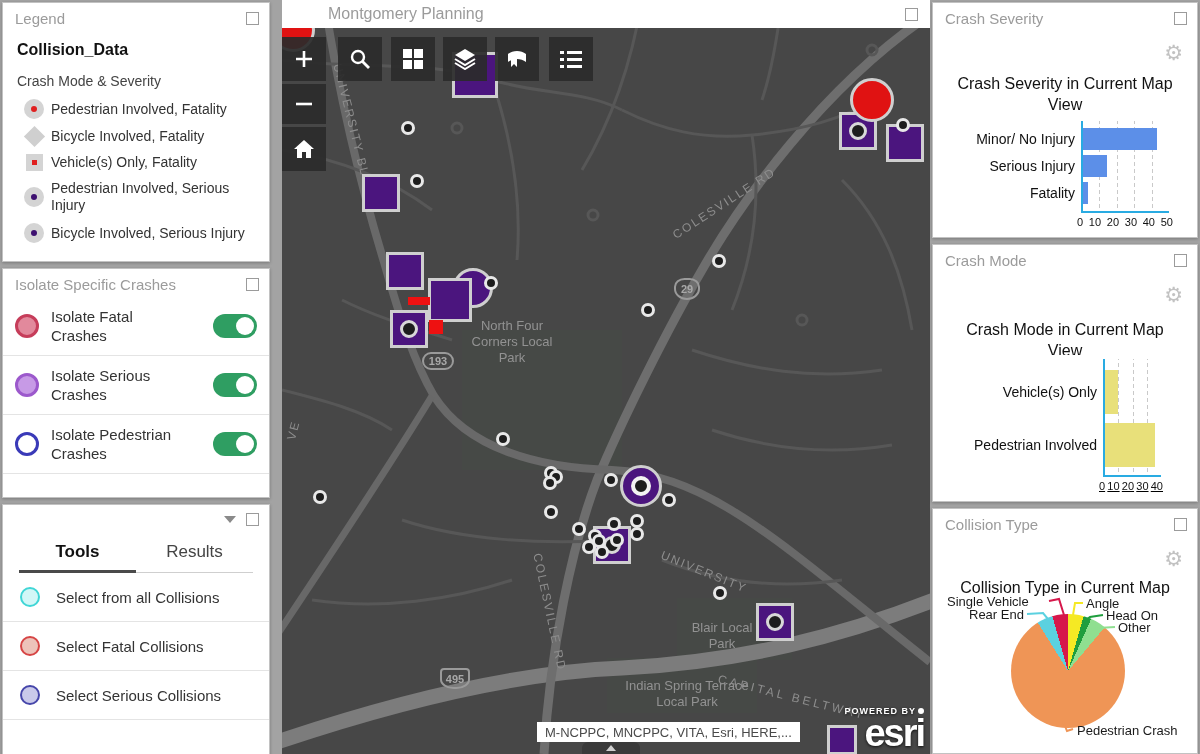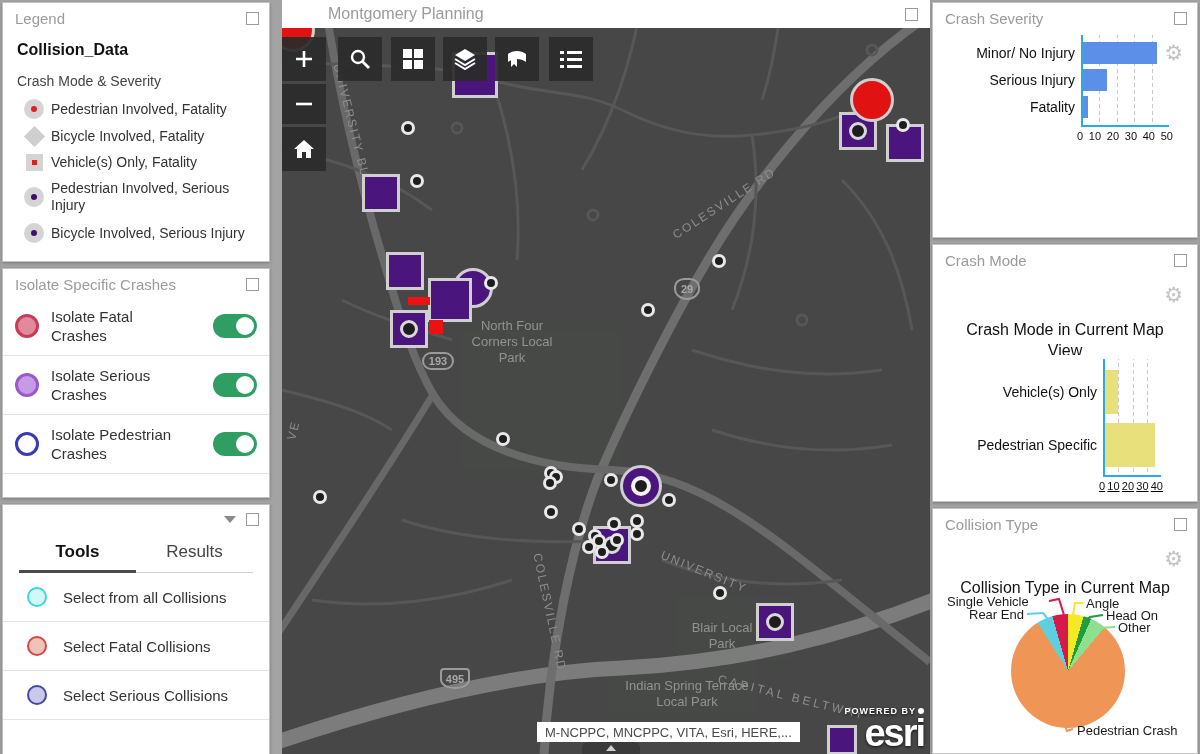--- a/index.html
+++ b/index.html
@@ -36,21 +36,21 @@
   .iso-label{font-size:15px;color:#333;line-height:19px;width:132px;}
   .toggle{margin-left:auto;width:44px;height:24px;border-radius:12px;background:#2f9e62;position:relative;flex:none;}
   .toggle .knob{position:absolute;right:3px;top:3px;width:18px;height:18px;border-radius:50%;background:#fff;}
 
   
   #tools-panel{left:2px;top:504px;width:268px;height:260px;}
   .tools-head{display:flex;justify-content:flex-end;align-items:center;padding:8px 10px 2px;}
   .tabs{display:flex;margin:14px 16px 0;border-bottom:1px solid #cfcfcf;}
   .tab{flex:1;text-align:center;font-size:17px;padding-bottom:8px;color:#444;}
   .tab.active{font-weight:bold;color:#111;border-bottom:3px solid #4a4a4a;margin-bottom:-1px;}
-  .tool-row{display:flex;align-items:center;padding:14px 12px 14px 24px;border-bottom:1px solid #e4e4e4;}
+  .tool-row{display:flex;align-items:center;padding:14px 12px 14px 17px;border-bottom:1px solid #e4e4e4;}
   .tool-circle{width:20px;height:20px;border-radius:50%;flex:none;margin-right:16px;box-sizing:border-box;}
   .tc-all{border:2px solid #40d6d6;background:#d2f7f7;}
   .tc-fatal{border:2px solid #d64545;background:#edc3ba;}
   .tc-serious{border:2px solid #4646aa;background:#c9c9ea;}
   .tool-label{font-size:15px;color:#333;}
 
   
   #map{position:absolute;left:282px;top:0;width:648px;height:754px;background:#474747;overflow:hidden;}
   #map-roads{position:absolute;left:0;top:0;}
   .map-label{position:absolute;color:#929292;font-size:13px;line-height:16px;text-align:center;}
@@ -382,20 +382,21 @@
         <span class="up"></span>
       </div>
   </div>
 
   <div class="panel" id="sev-panel">
     <div class="panel-head">
       <span class="panel-title">Crash Severity</span>
       <span class="win-icon"></span>
     </div>
     <span class="gear">⚙</span>
+    <div class="chart-title">Crash Severity in Current Map View</div>
     <div class="hchart c-sev">
       <div class="hplot">
           <div class="hrow">
             <div class="hlabel">Minor/ No Injury</div>
             <div class="htrack">
               <div class="hfill" style="width: 86%; background: rgb(92, 143, 232);"></div>
             </div>
           </div>
           <div class="hrow">
             <div class="hlabel">Serious Injury</div>
@@ -430,21 +431,21 @@
     <div class="chart-title">Crash Mode in Current Map View</div>
     <div class="hchart c-mode">
       <div class="hplot">
           <div class="hrow">
             <div class="hlabel">Vehicle(s) Only</div>
             <div class="htrack">
               <div class="hfill" style="width: 22.5%; background: rgb(232, 224, 122);"></div>
             </div>
           </div>
           <div class="hrow">
-            <div class="hlabel">Pedestrian Specific</div>
+            <div class="hlabel">Pedestrian Involved</div>
             <div class="htrack">
               <div class="hfill" style="width: 90%; background: rgb(232, 224, 122);"></div>
             </div>
           </div>
         </div>
       <div class="ticks">
           <span>0</span>
           <span>10</span>
           <span>20</span>
           <span>30</span>

